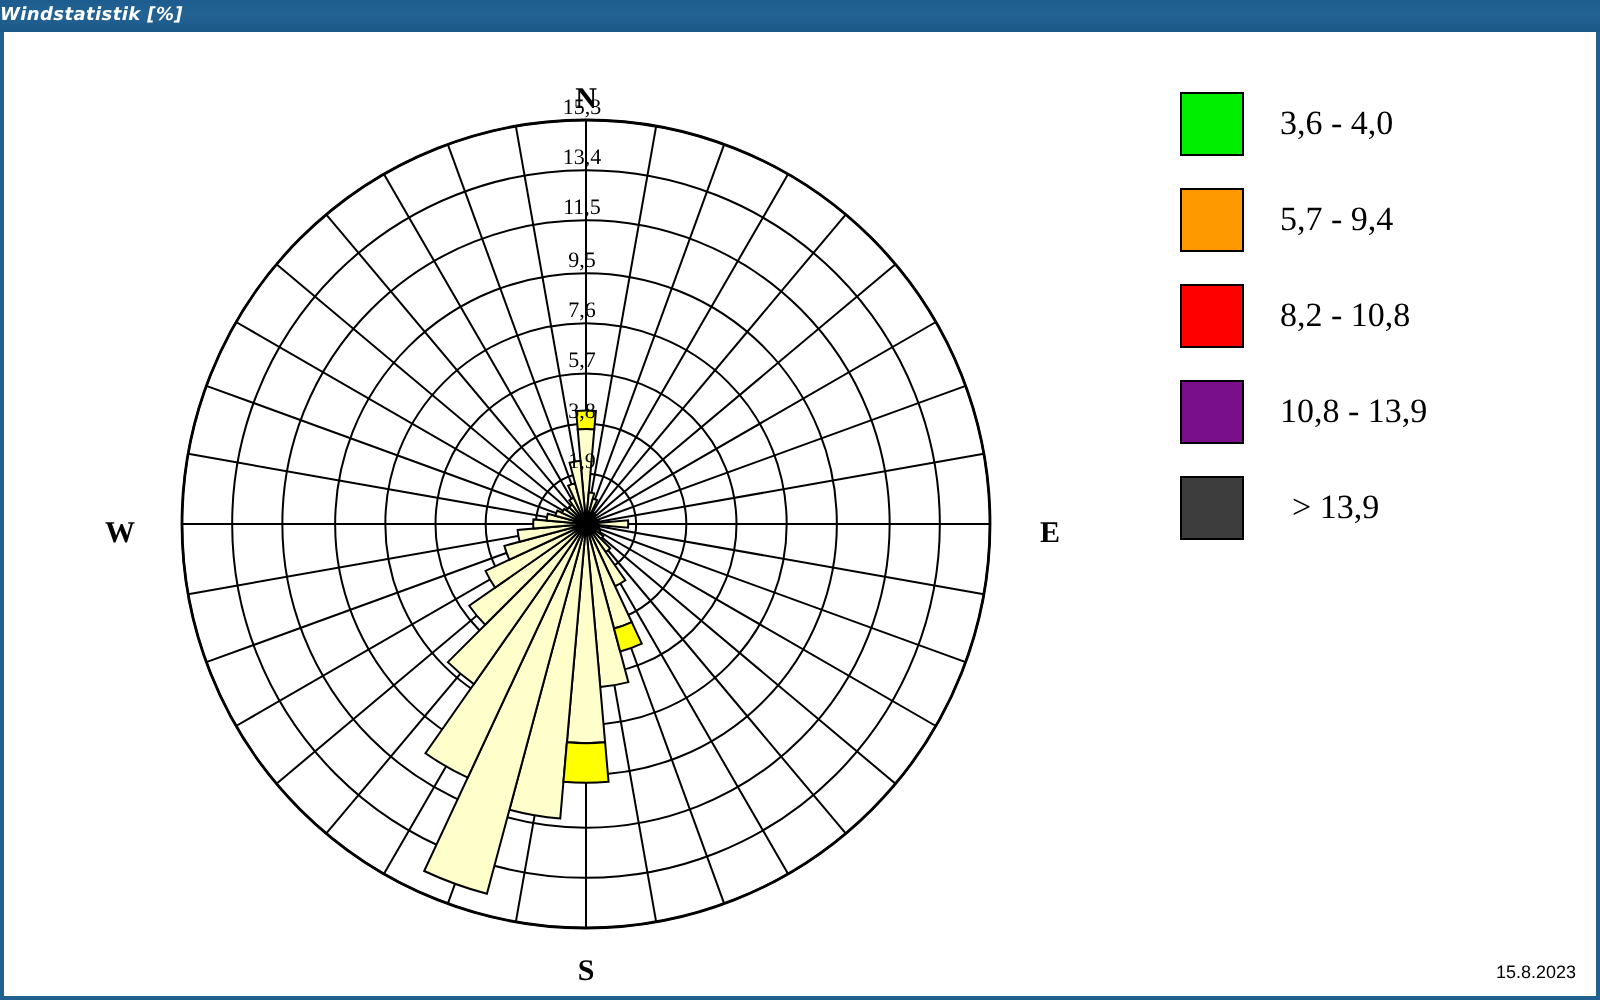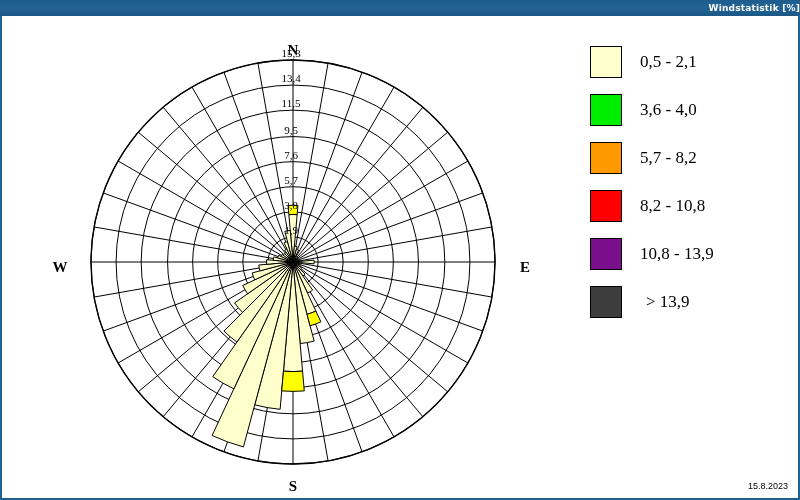--- a/index.html
+++ b/index.html
@@ -13,22 +13,23 @@
     background:#ffffff;
     box-sizing:border-box;
   }
   
   #titlebar{
     position:absolute;left:0;top:0;width:800px;height:16px;
     background:linear-gradient(to bottom,#1d5c8e 0%,#236393 45%,#1b5888 100%);
     color:#ffffff;
     font-family:"DejaVu Sans", sans-serif;
     font-size:9px;font-weight:bold;
-    display:flex;align-items:center;justify-content:flex-end;
+    display:flex;align-items:center;justify-content:flex-start;
     letter-spacing:.2px;
+    font-style:italic;
   }
   
   #client{
     position:absolute;left:0;top:16px;width:800px;height:484px;
     background:#ffffff;
     border-left:2px solid #21618f;
     border-right:2px solid #21618f;
     border-bottom:2px solid #21618f;
     box-sizing:border-box;
   }
@@ -191,30 +192,26 @@
         </svg>
 
       <div class="compass-label" id="lbl-n">N</div>
       <div class="compass-label" id="lbl-e">E</div>
       <div class="compass-label" id="lbl-s">S</div>
       <div class="compass-label" id="lbl-w">W</div>
     </div>
 
     <div id="legend">
         <div class="legend-row">
-          <div class="swatch" style="background: rgb(255, 255, 204);"></div>
-          <div class="legend-text">0,5 - 2,1</div>
-        </div>
-        <div class="legend-row">
           <div class="swatch" style="background: rgb(0, 238, 0);"></div>
           <div class="legend-text">3,6 - 4,0</div>
         </div>
         <div class="legend-row">
           <div class="swatch" style="background: rgb(255, 153, 0);"></div>
-          <div class="legend-text">5,7 - 8,2</div>
+          <div class="legend-text">5,7 - 9,4</div>
         </div>
         <div class="legend-row">
           <div class="swatch" style="background: rgb(255, 0, 0);"></div>
           <div class="legend-text">8,2 - 10,8</div>
         </div>
         <div class="legend-row">
           <div class="swatch" style="background: rgb(122, 15, 140);"></div>
           <div class="legend-text">10,8 - 13,9</div>
         </div>
         <div class="legend-row">

